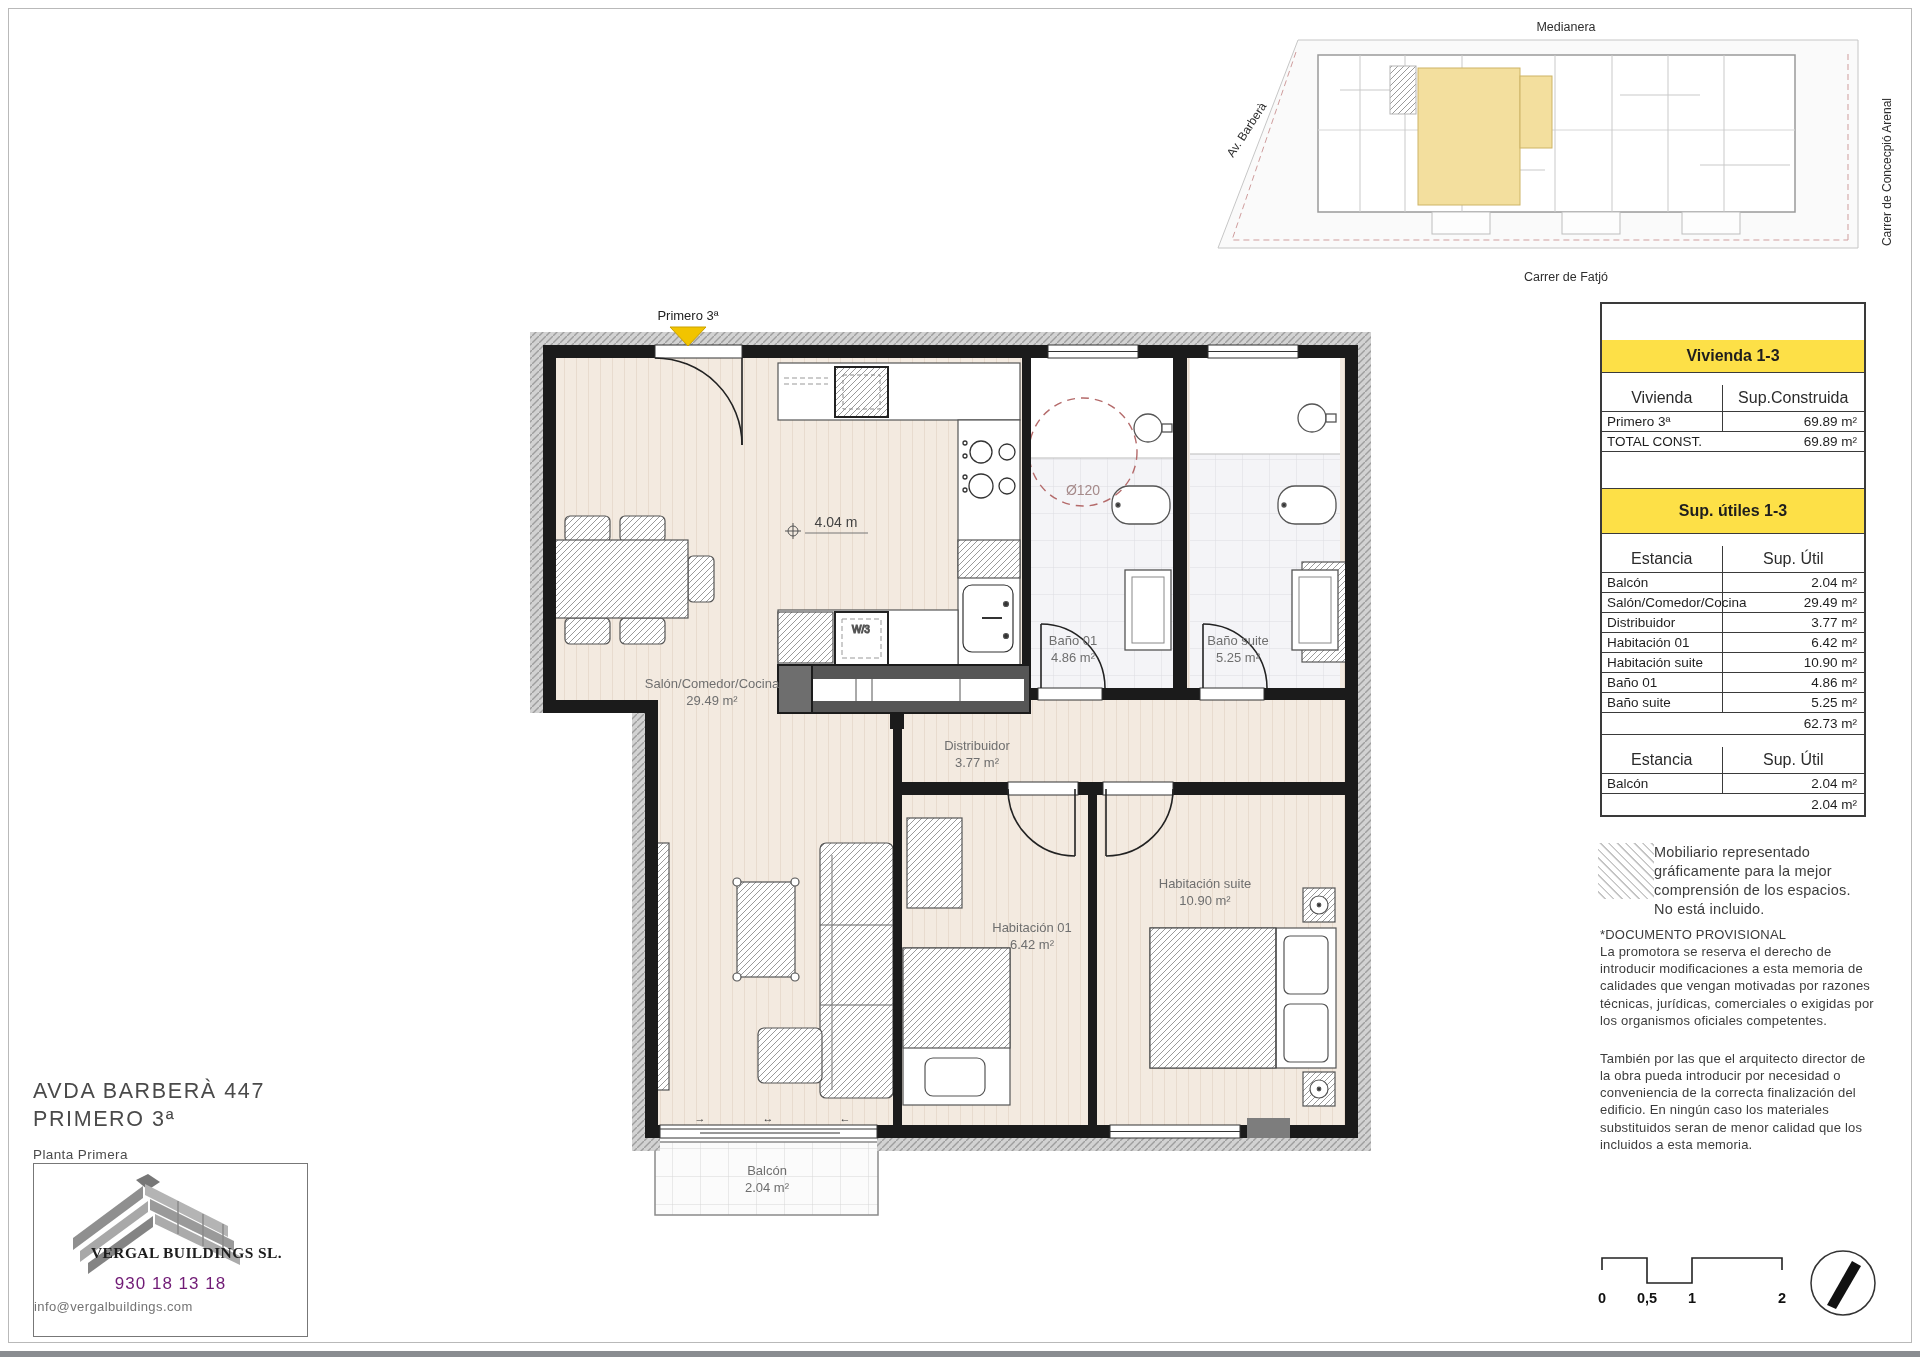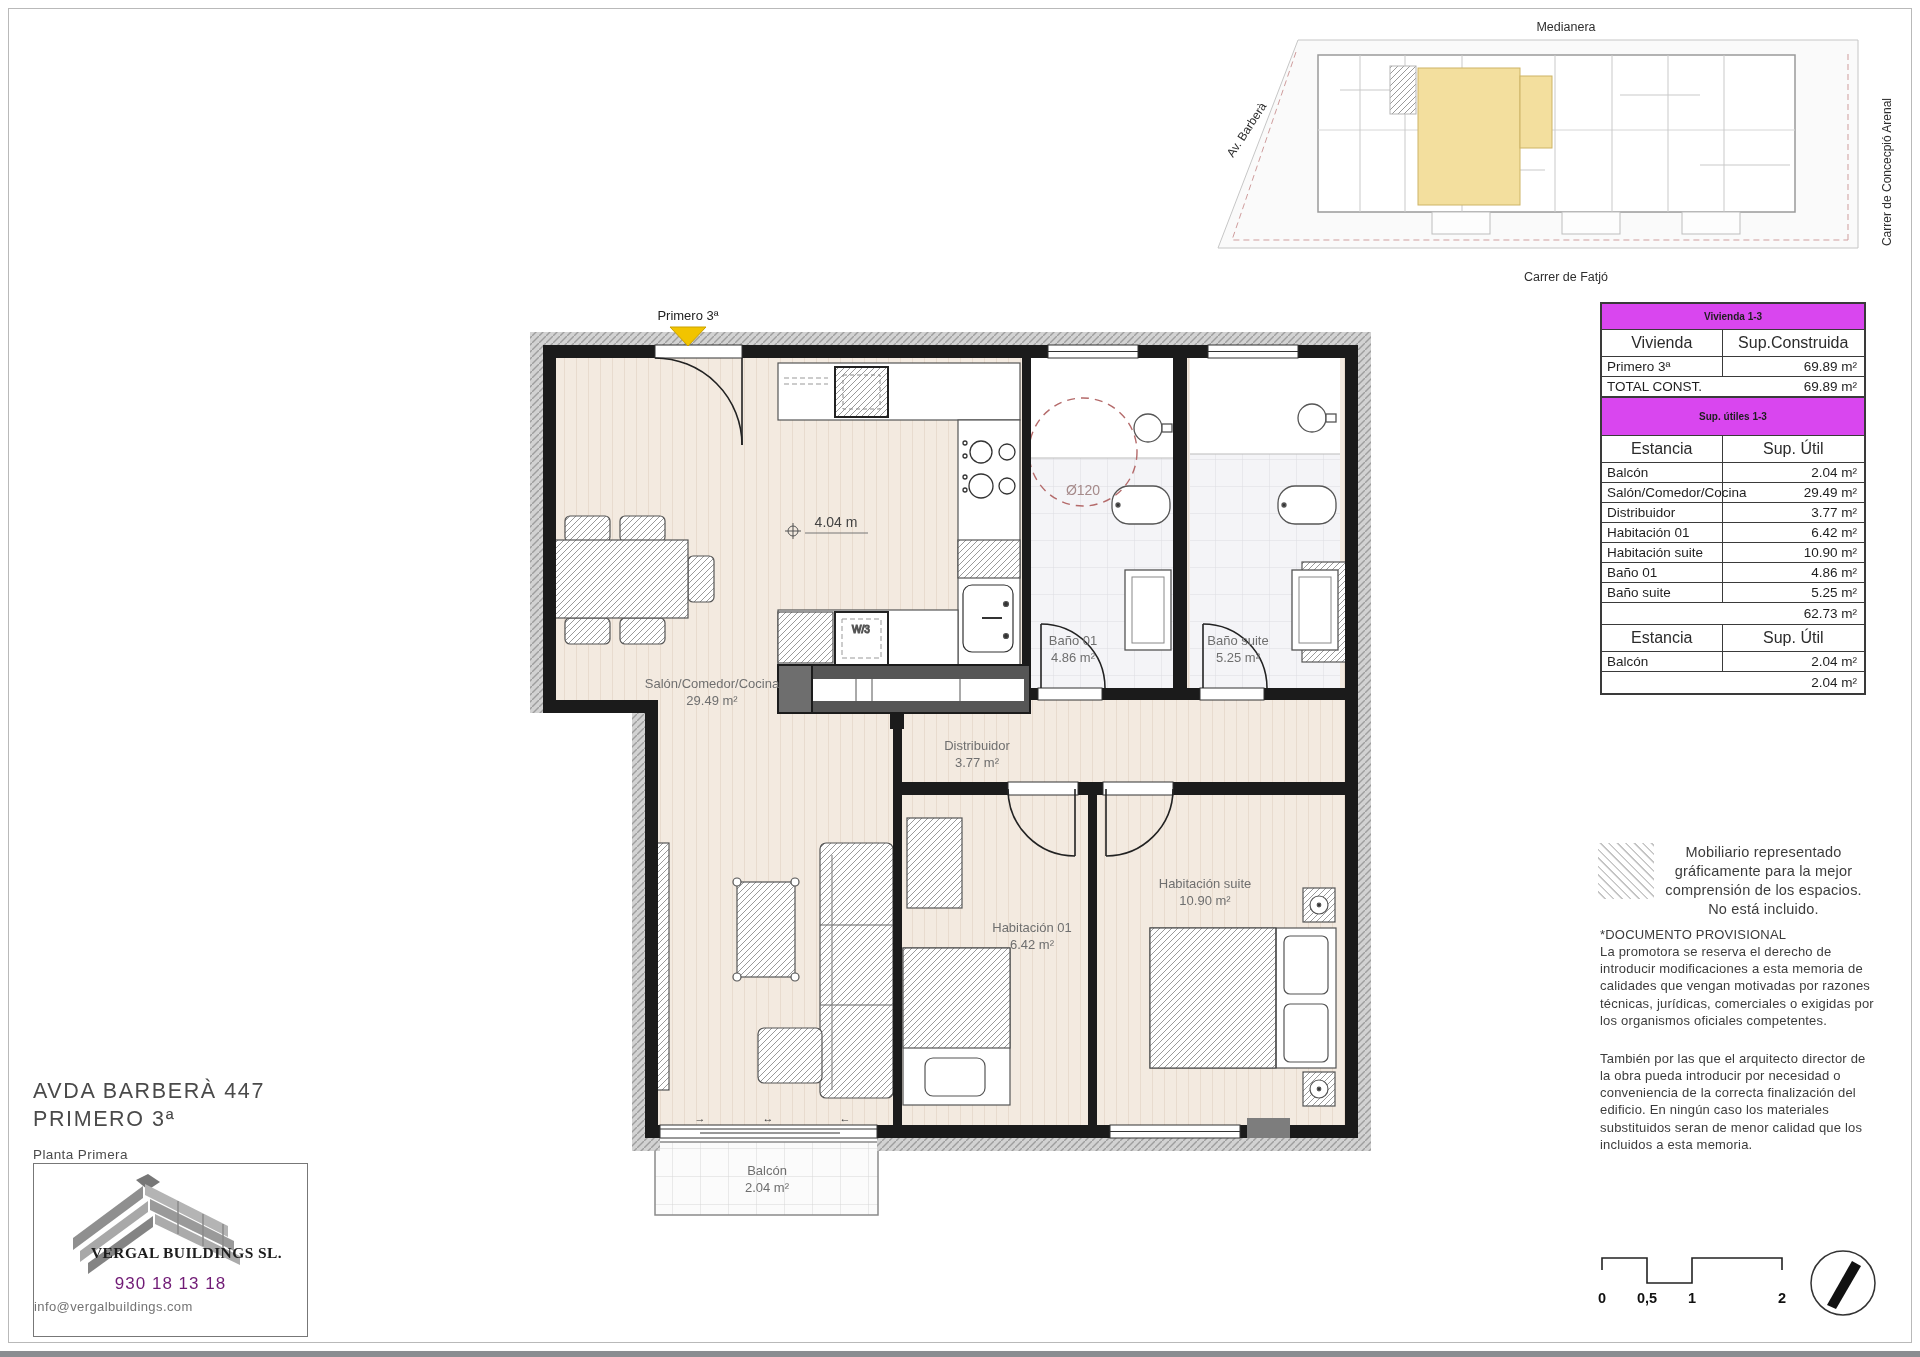--- a/index.html
+++ b/index.html
@@ -9,34 +9,34 @@
   }
   .frame{position:absolute;left:8px;top:8px;width:1902px;height:1333px;
          border:1px solid #b9b9b9;pointer-events:none;}
   .bottombar{position:absolute;left:0;bottom:0;width:1920px;height:6px;background:#8a8d91;}
 
   svg text{font-family:"Liberation Sans",sans-serif;}
 
   
   .tables{position:absolute;left:1600px;top:302px;width:262px;background:#fff;
           border:2px solid #3a3a3a;color:#1e1e1e;}
-  .t-title{background:#d946ef;text-align:center;font-weight:bold;font-size:10px;
-           padding:7px 0;border-bottom:1px solid #3a3a3a;}
+  .t-title{background:#fde047;text-align:center;font-weight:bold;font-size:16px;
+           padding:7px 0;border-bottom:1px solid #3a3a3a;margin-top:36px;}
   .t-title.tall{padding:13px 0;border-top:1px solid #3a3a3a;}
   .t-head{display:flex;border-bottom:1px solid #3a3a3a;font-size:16px;color:#2b2b2b;}
-  .t-head .c1,.t-head .c2{text-align:center;padding:4px 2px;}
+  .t-head .c1,.t-head .c2{text-align:center;padding:4px 2px;margin-top:12px;}
   .c1{width:46%;border-right:1px solid #3a3a3a;box-sizing:border-box;padding:2px 5px;}
   .c2{width:54%;box-sizing:border-box;padding:2px 7px;}
   .t-row{display:flex;border-bottom:1px solid #3a3a3a;font-size:13.5px;}
   .t-row:last-child{border-bottom:none;}
   .num{text-align:right;}
   .t-total{text-align:right;font-size:13.5px;padding:3px 7px;border-bottom:1px solid #3a3a3a;}
 
   
-  .mobiliario{position:absolute;left:1598px;top:843px;width:275px;display:flex;text-align:center;}
+  .mobiliario{position:absolute;left:1598px;top:843px;width:275px;display:flex;}
   .swatch{width:56px;height:56px;flex:0 0 56px;
           background:repeating-linear-gradient(45deg,#ffffff,#ffffff 4px,#c4c4c4 5px,#c4c4c4 6px);}
   .mobiliario .txt{font-size:14.5px;line-height:1.3;color:#3c3c3c;letter-spacing:.2px;}
   .legal{position:absolute;left:1600px;top:926px;width:278px;font-size:13px;
          line-height:1.32;color:#3c3c3c;letter-spacing:.2px;}
   .legal p{margin:0 0 21px 0;}
   .legal .ttl{margin:0;}
 
   
   .address{position:absolute;left:33px;top:1070px;color:#4a4a4a;margin-top:8px;}

